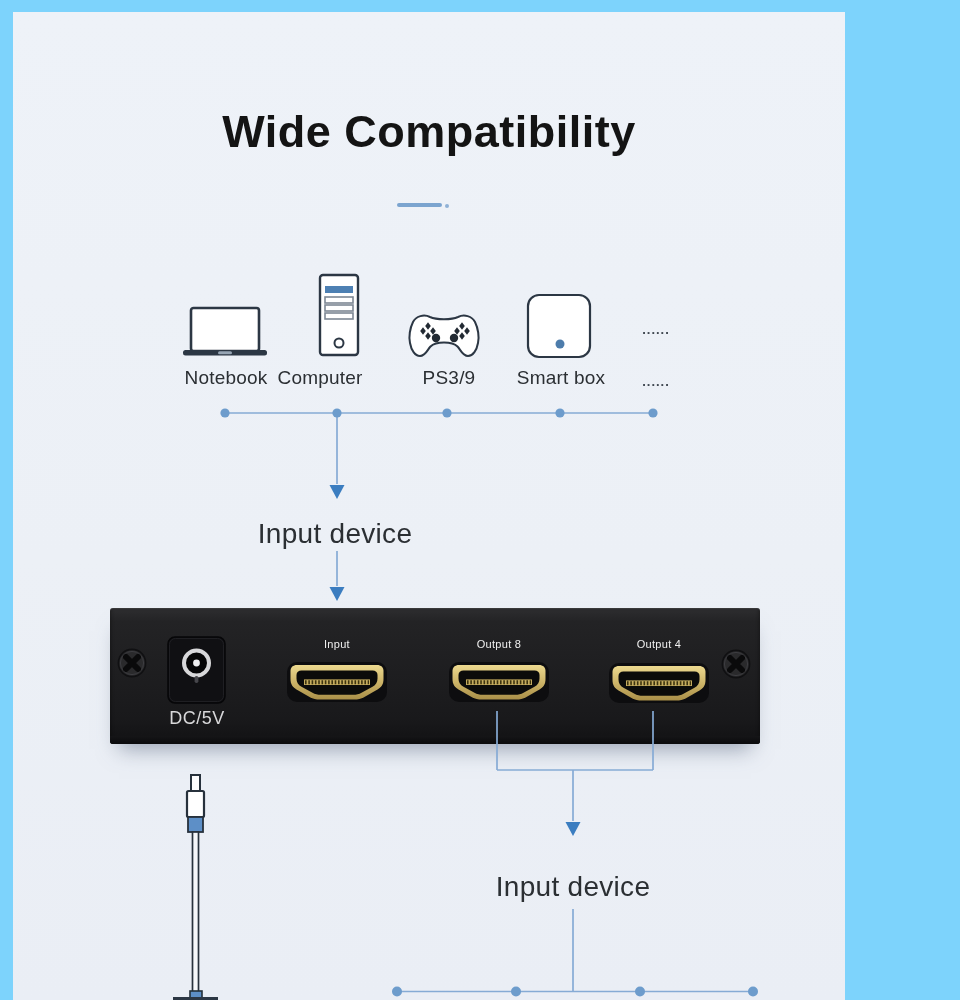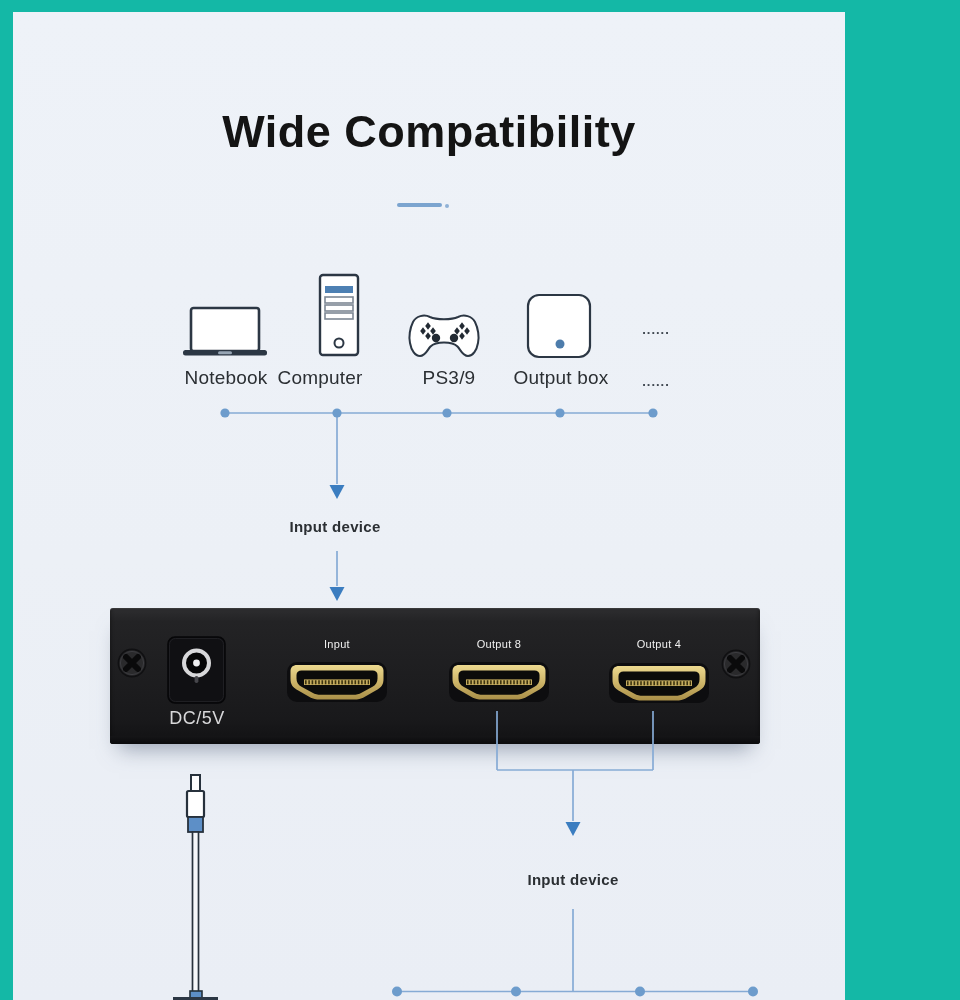--- a/index.html
+++ b/index.html
@@ -1,40 +1,40 @@
 <!DOCTYPE html>
 <html><head>
 <meta charset="utf-8">
 <style>
   * { margin:0; padding:0; box-sizing:border-box; }
   html,body { width:960px; height:1000px; background:#ffffff; overflow:hidden;
               font-family:"Liberation Sans", sans-serif; }
-  .page { position:relative; width:960px; height:1000px; background:#14b8a6; }
+  .page { position:relative; width:960px; height:1000px; background:#7dd3fc; }
   .canvas { position:absolute; left:13px; top:12px; width:832px; height:988px;
             background:#edf1f7;
             background:linear-gradient(180deg,#eef2f8 0%, #ecf0f6 55%, #eaeef5 100%); }
 
   
   .title { position:absolute; left:13px; top:106px; width:832px; text-align:center;
            font-size:45px; font-weight:700; letter-spacing:.5px; color:#141414; }
   .divider-line { position:absolute; left:397px; top:203px; width:45px; height:4px;
                   border-radius:2px; background:#7ba4cf; }
   .divider-dot { position:absolute; left:445px; top:204px; width:4px; height:4px;
                  border-radius:50%; background:#8fb1d6; }
 
   
   .dev-icon { position:absolute; }
   .dev-label { position:absolute; top:367px; transform:translateX(-50%);
                font-size:19px; color:#2b2f33; letter-spacing:.2px; white-space:nowrap; }
   .ellipsis { position:absolute; transform:translateX(-50%); font-size:13px;
               font-weight:bold; letter-spacing:1px; color:#3f4750; white-space:nowrap; }
 
   
-  .flow-label { position:absolute; transform:translateX(-50%); font-size:15px;
-                color:#2b2f33; letter-spacing:.3px; white-space:nowrap;font-weight:bold; }
+  .flow-label { position:absolute; transform:translateX(-50%); font-size:28px;
+                color:#2b2f33; letter-spacing:.3px; white-space:nowrap; }
 
   
   .splitter { position:absolute; left:110px; top:608px; width:650px; height:136px;
               border-radius:3px;
               background:linear-gradient(180deg,#2e2e30 0%,#232325 10%,#1d1d1f 55%,#19191b 82%,#111113 100%);
               box-shadow:0 14px 20px -9px rgba(85,100,125,.55),
                          inset 0 1px 1px rgba(255,255,255,.08),
                          inset 0 -2px 4px rgba(0,0,0,.55);
               z-index:2; }
   .splitter-bevel { position:absolute; left:0; bottom:0; width:100%; height:8px;
@@ -103,21 +103,21 @@
   <svg class="dev-icon" style="left:526px; top:293px;" width="66" height="66" viewBox="0 0 66 66">
     <rect x="2" y="2" width="62" height="62" rx="11" fill="#ffffff" stroke="#2c3744" stroke-width="2.2"></rect>
     <circle cx="34" cy="51" r="4.5" fill="#4d7cab"></circle>
   </svg>
 
   <span class="ellipsis" style="left:656px; top:322px;">......</span>
 
   <span class="dev-label" style="left:226px;">Notebook</span>
   <span class="dev-label" style="left:320px;">Computer</span>
   <span class="dev-label" style="left:449px;">PS3/9</span>
-  <span class="dev-label" style="left:561px;">Output box</span>
+  <span class="dev-label" style="left:561px;">Smart box</span>
   <span class="ellipsis" style="left:656px; top:374px;">......</span>
 
   <span class="flow-label" style="left:335px; top:518px;">Input device</span>
   <span class="flow-label" style="left:573px; top:871px;">Input device</span>
 
   <div class="splitter">
     <svg class="screw" style="left:7px; top:40px;" viewBox="0 0 30 30">
       <circle cx="15" cy="15" r="13.6" fill="#2a2a2c" stroke="#101012" stroke-width="1.6"></circle>
       <circle cx="15" cy="15" r="11.6" fill="none" stroke="#3d3d41" stroke-width="1"></circle>
       <path d="M9 9 L21 21 M21 9 L9 21" stroke="#0a0a0b" stroke-width="6" stroke-linecap="round"></path>

